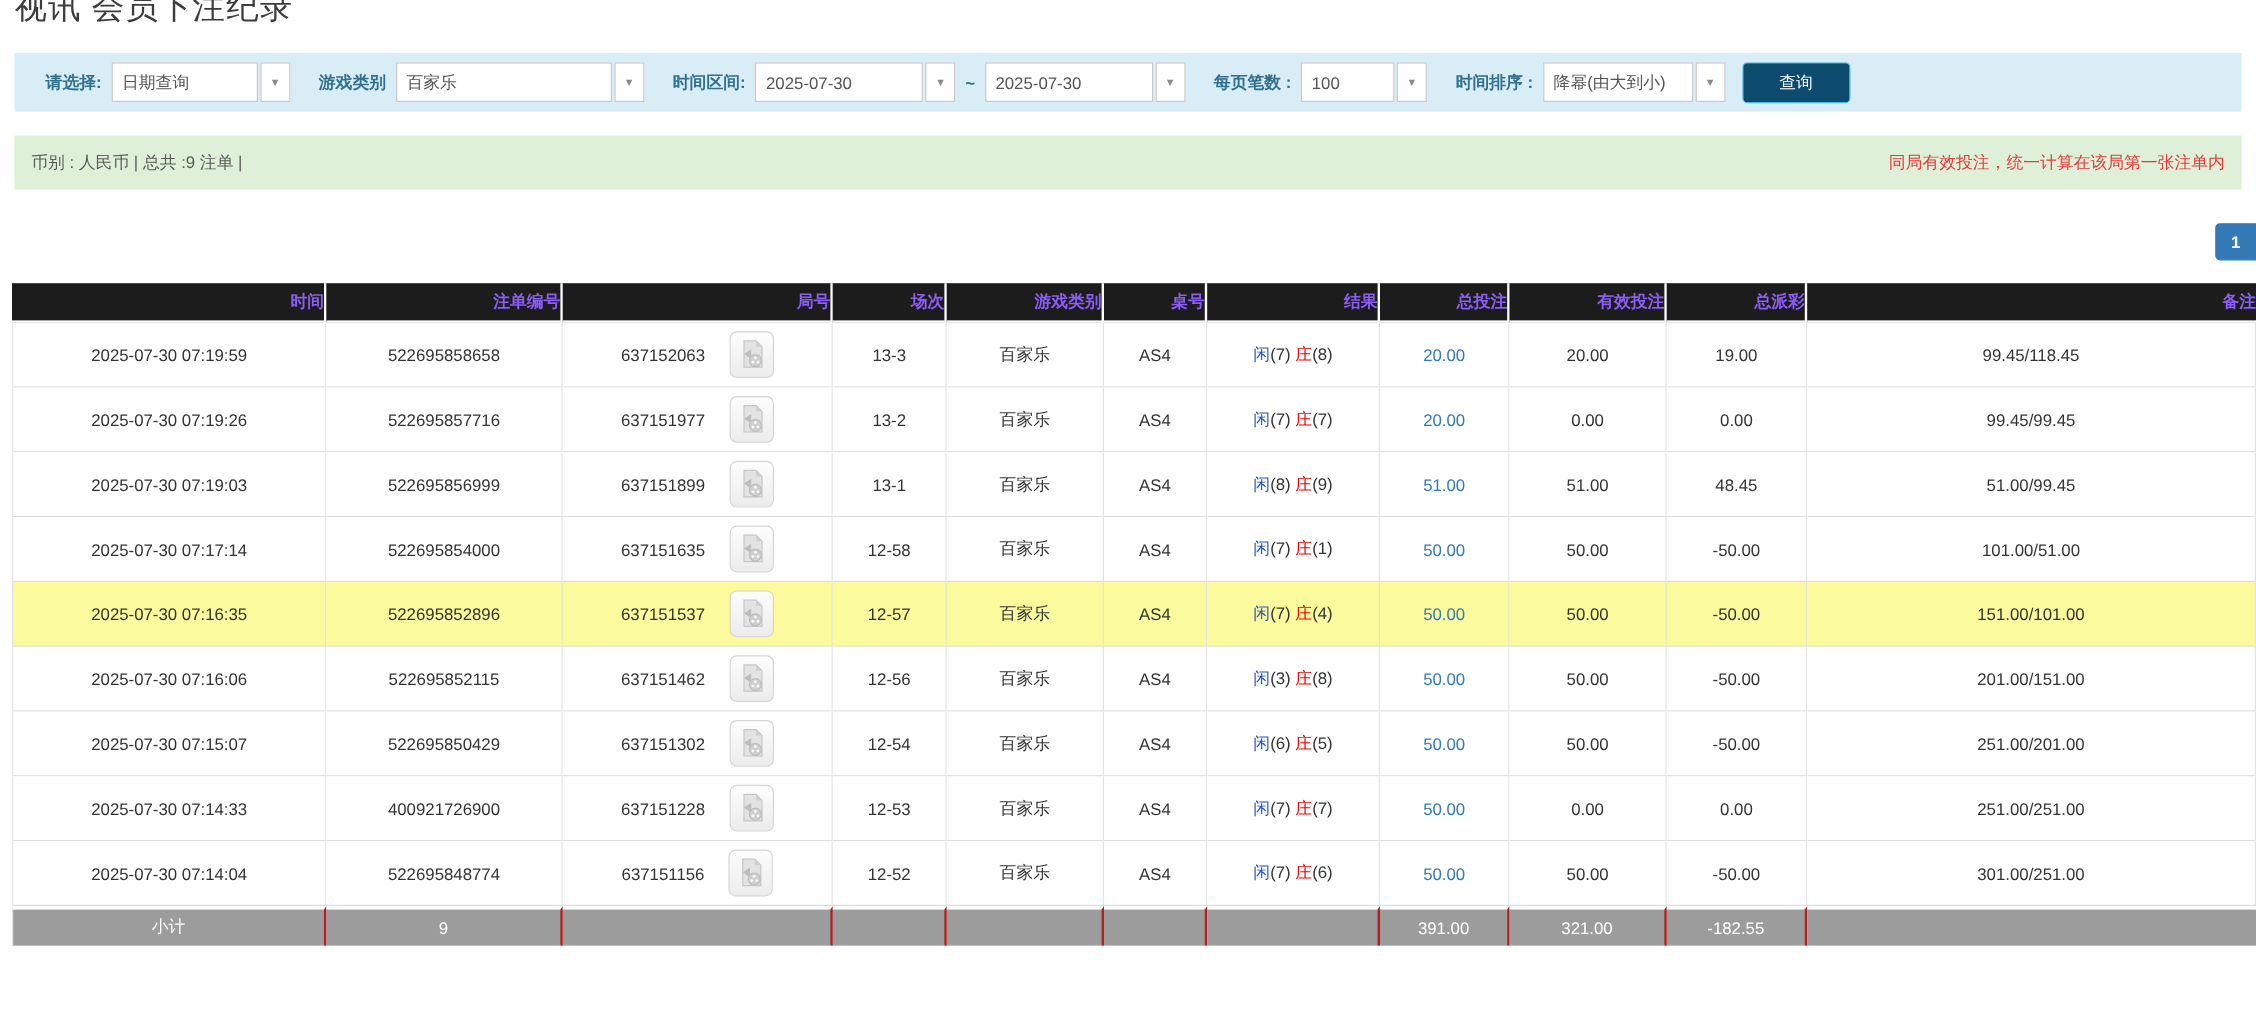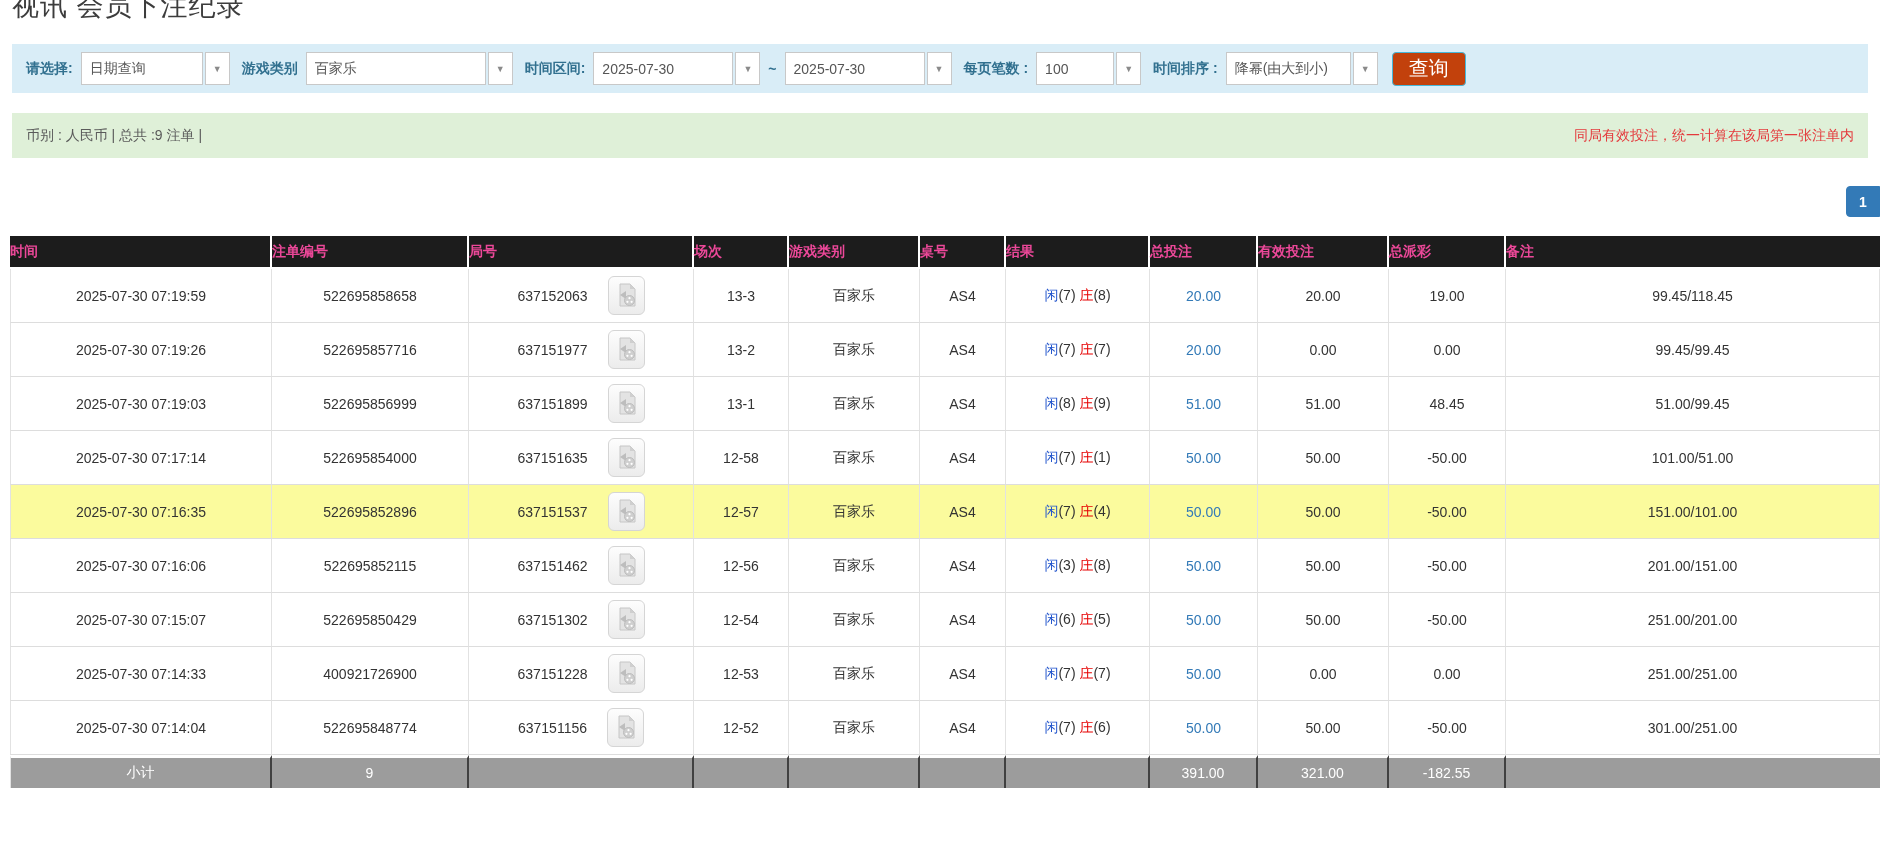--- a/index.html
+++ b/index.html
@@ -15,37 +15,37 @@
     font-size: 27px; font-weight: 400; color: #3c3c3c;
     letter-spacing: 1px; height: 32px; line-height: 32px;
   }
   
   .filter-bar {
     margin: 22px 12px 0 12px; height: 49px;
     background: #d9edf7;
     display: flex; align-items: center; gap: 8px;
     padding: 0 10px; font-size: 14px;
   }
-  .filter-label { color: #31708f; font-weight: bold; white-space: nowrap; margin-left: 4px; }
+  .filter-label { color: #31708f; font-weight: bold; white-space: nowrap; margin-left: 16px; }
   .combo { display: flex; align-items: stretch; height: 33px; }
   .combo-text {
     background: #fff; border: 1px solid #c8c8c8;
     padding: 11px 8px; display: flex; align-items: center;
     color: #555; font-size: 14px; white-space: nowrap;
   }
   .combo-arrow {
     width: 25px; background: #fff; border: 1px solid #c8c8c8; margin-left: 2px;
     display: flex; align-items: center; justify-content: center;
     color: #8a8a8a; font-size: 9px; cursor: pointer;
   }
   .tilde { color: #31708f; font-weight: bold; }
   .query-btn {
-    height: 34px; padding: 0 16px; margin-left: 6px;
-    background: #c2410c; border: 1px solid #46b8da; border-radius: 4px;
-    color: #fff; font-size: 20px; cursor: pointer;
+    height: 34px; padding: 0 30px; margin-left: 6px;
+    background: #0c4a6e; border: 1px solid #46b8da; border-radius: 4px;
+    color: #fff; font-size: 14px; cursor: pointer;
   }
   
   .summary-bar {
     margin: 20px 12px 0 12px; height: 45px;
     background: #dff0d8;
     display: flex; align-items: center; justify-content: space-between;
     padding: 12px 14px; font-size: 14px;
   }
   .summary-left { color: #5a5a5a; }
   .summary-notice { color: #e4393c; margin-left: 24px; }
@@ -59,36 +59,36 @@
     display: flex; align-items: center; justify-content: center;
     cursor: pointer;
   }
   
   .bet-table {
     margin: 78px 0 0 10px; width: 1870px;
     border-collapse: separate; border-spacing: 0;
     table-layout: fixed; font-size: 14px;
   }
   .bet-table thead th {
-    background: #1c1c1c; color: #ec4899; font-weight: bold;
-    height: 33px; text-align: left; vertical-align: middle;
+    background: #1c1c1c; color: #8b5cf6; font-weight: bold;
+    height: 33px; text-align: right; vertical-align: middle;
     border-right: 2px solid #fff; border-bottom: 2px solid #fff;
   }
   .bet-table thead th:last-child { border-right: none; }
   .bet-table tbody td {
     height: 54px; text-align: center; vertical-align: middle;
     border-right: 1px solid #e2e2e2; border-bottom: 1px solid #ddd;
     background: #fff; color: #333;
   }
   .bet-table tbody td:first-child { border-left: 1px solid #e2e2e2; }
   .bet-table tbody tr.highlight td { background: #fbfb9d; margin-top: 16px; }
   .bet-table tr.summary td {
     background: #9c9c9c; color: #fff; height: 33px;
     text-align: center; vertical-align: middle;
-    border-right: 2px solid #404040; border-top: 3px solid #fff; border-bottom: none;
+    border-right: 2px solid #b91c1c; border-top: 3px solid #fff; border-bottom: none;
   }
   .bet-table tr.summary td:last-child { border-right: none; }
   .link-amount { color: #337ab7; cursor: pointer; text-decoration: none; }
   .neg { color: #e60000; }
   .res-player { color: #2255cc; }
   .res-banker { color: #e60000; }
   .res-score { color: #333; }
   .round-cell-inner { display: inline-flex; align-items: center; gap: 20px; }
   .video-btn {
     width: 37px; height: 39px; border: 1px solid #d5d5d5; border-radius: 6px;

